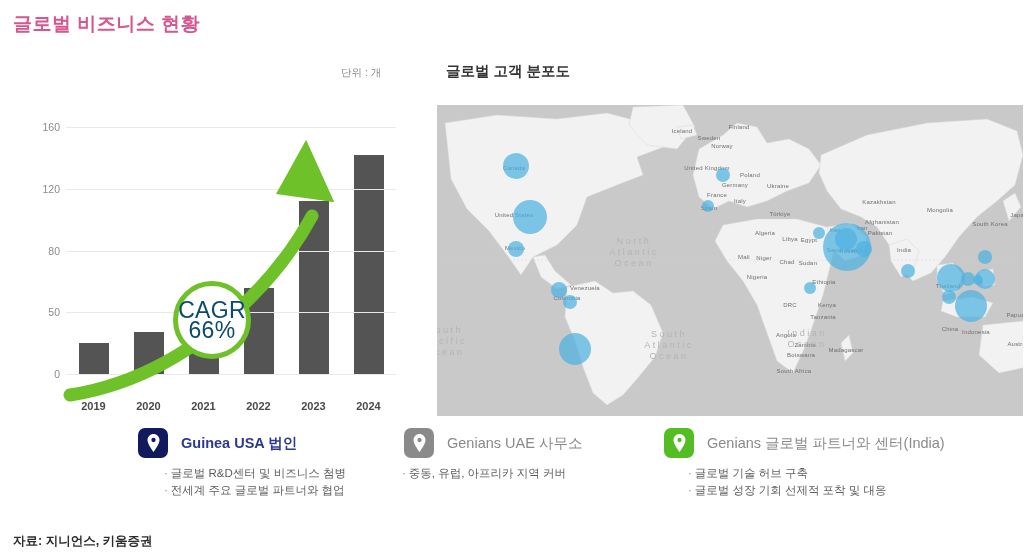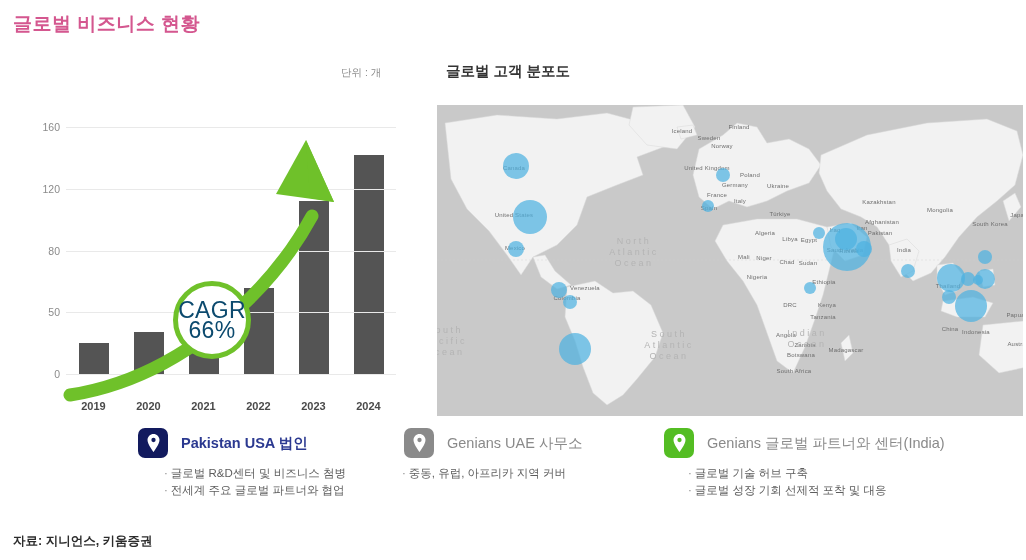--- a/index.html
+++ b/index.html
@@ -357,21 +357,21 @@
   </div>
 
   <div class="cards" id="cards">
       <div class="card card-1">
         <div class="card-head">
           <div class="pin-box" style="background: rgb(18, 26, 94);">
             <svg width="15" height="18" viewBox="0 0 24 30">
               <path fill="#ffffff" d="M12 0C6.5 0 2 4.5 2 10c0 7.2 10 20 10 20s10-12.8 10-20c0-5.5-4.5-10-10-10zm0 13.6a3.6 3.6 0 1 1 0-7.2 3.6 3.6 0 0 1 0 7.2z"></path>
             </svg>
           </div>
-          <div class="card-name">Pakistan USA 법인</div>
+          <div class="card-name">Guinea USA 법인</div>
         </div>
         <div class="bullets">
           <div class="bullet"><b>·</b>글로벌 R&amp;D센터 및 비즈니스 첨병</div>
           <div class="bullet"><b>·</b>전세계 주요 글로벌 파트너와 협업</div>
         </div>
       </div>
       <div class="card card-2">
         <div class="card-head">
           <div class="pin-box" style="background: rgb(138, 138, 138);">
             <svg width="15" height="18" viewBox="0 0 24 30">

